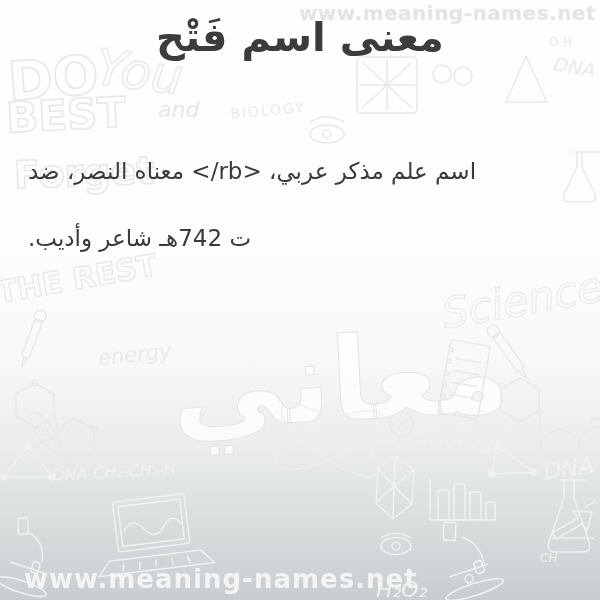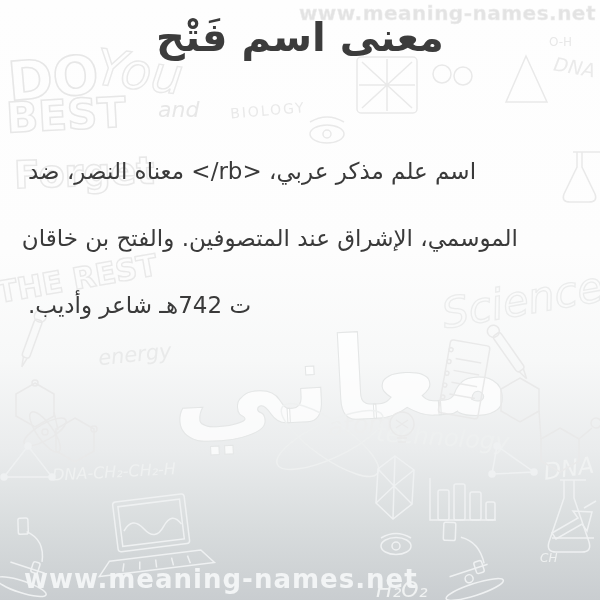--- a/index.html
+++ b/index.html
@@ -189,17 +189,16 @@
     </g>
   </svg>
 
   <div class="url-top">www.meaning-names.net</div>
   <div class="url-bottom">www.meaning-names.net</div>
 
   <h1 class="title">معنى اسم فَتْح</h1>
 
   <div class="definition">
     <div class="line">اسم علم مذكر عربي، ⁦&lt;/rb&gt;⁩ معناه النصر، ضد</div>
-    <div class="line">الموسمي، الإشراق عند المتصوفين. والفتح بن خاقان</div>
     <div class="line">ت 742هـ شاعر وأديب.</div>
   </div>
 
 </div>
 
 </body></html>

